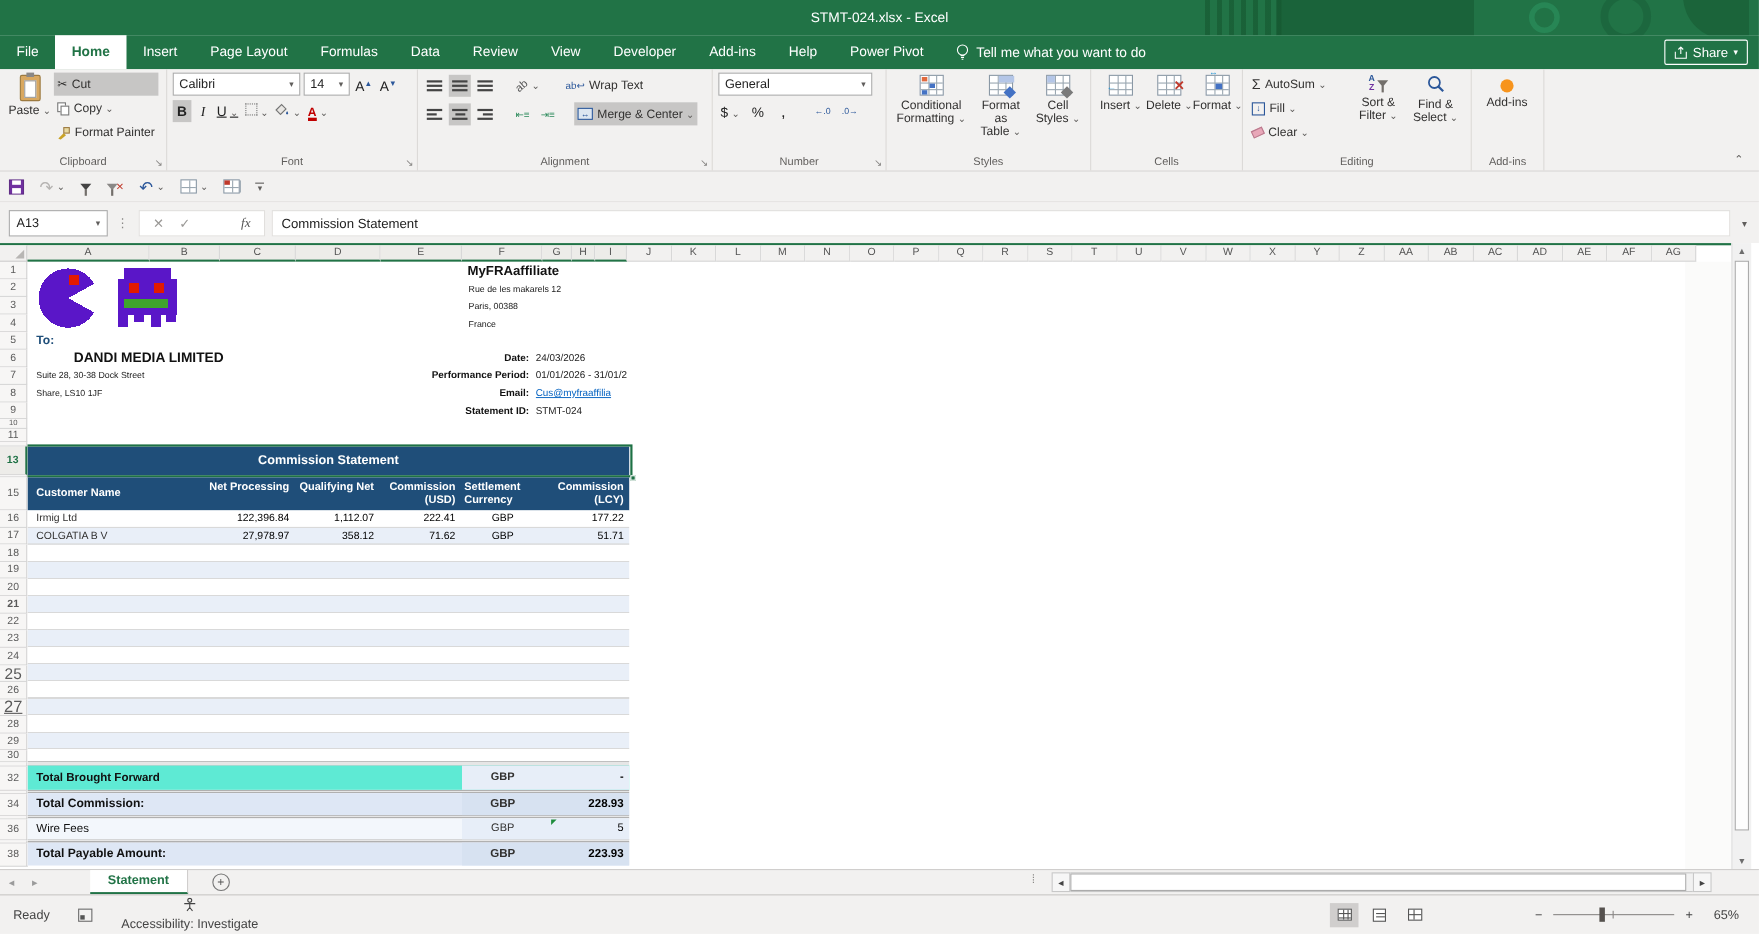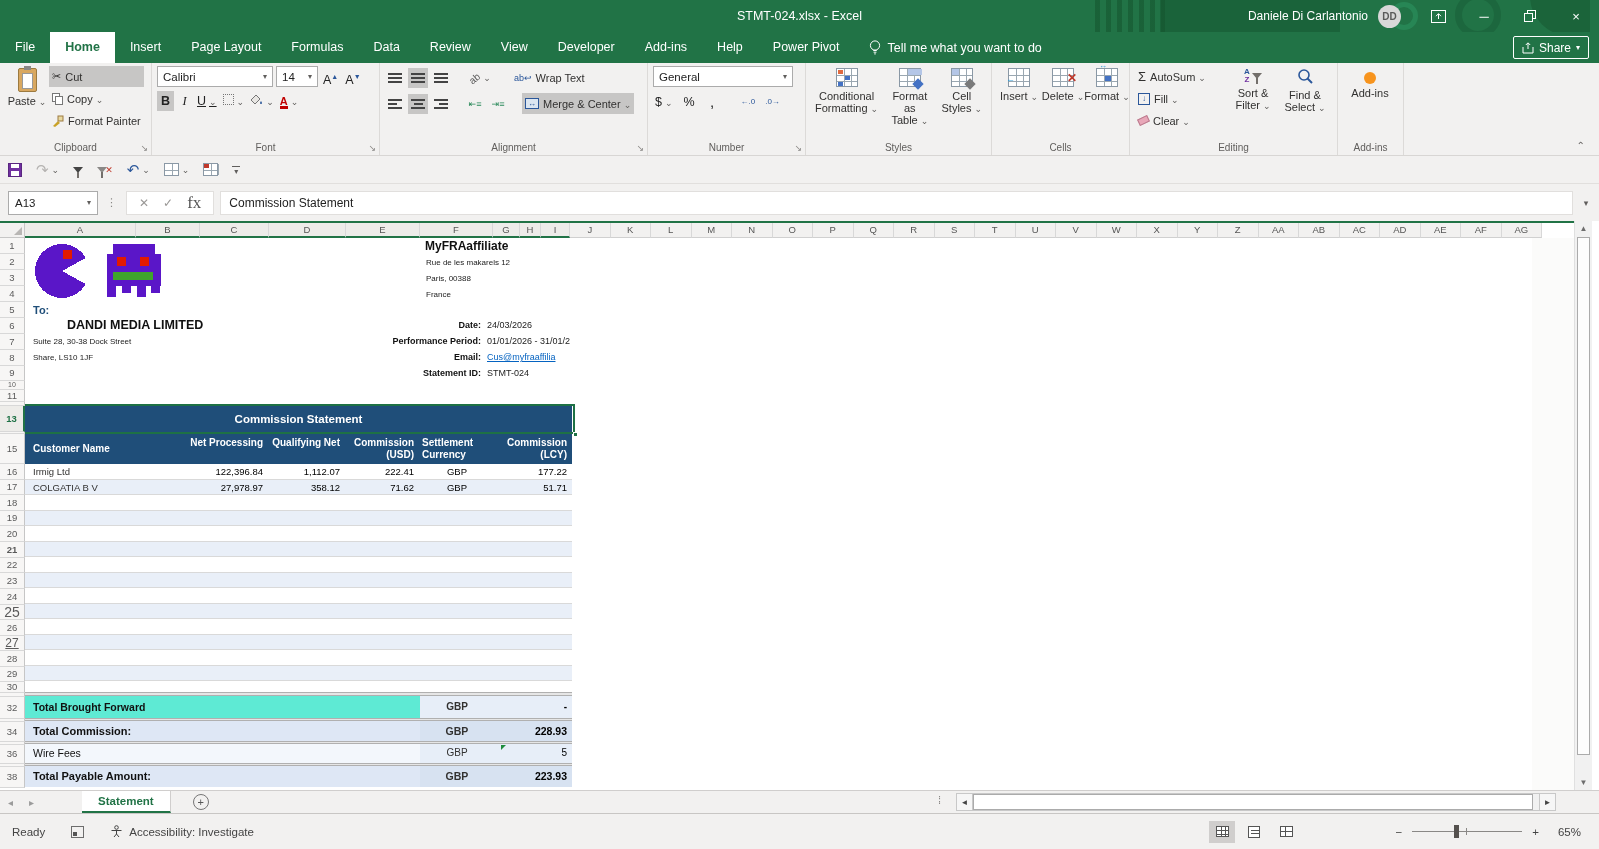--- a/index.html
+++ b/index.html
@@ -63,21 +63,21 @@
   
   .qatrow { height:28px; background:#f2f1f0; border-bottom:1px solid #e1dfdd; display:flex; align-items:center; padding-left:8px; gap:14px; }
   .qicon { font-size:13px; color:#444; display:flex; align-items:center; }
 
   
   .formularow { height:37px; background:#f2f1f0; display:flex; align-items:center; padding:0 0 0 8px; position:relative; }
   .namebox { width:90px; height:24px; background:#fff; border:1px solid #ababab; display:flex; align-items:center; font-size:11.5px; padding:0 6px; color:#222; }
   .namebox .nv { flex:1; }
   .fx-dots { color:#8a8886; margin:0 8px; font-size:11px; letter-spacing:1px; }
   .fxbtns { display:flex; align-items:center; gap:14px; background:#fff; border:1px solid #e1dfdd; height:24px; padding:0 12px; margin-right:6px; color:#9a9896; }
-  .fxbtns .fx { font-family:"Liberation Serif", serif; color:#555; font-size:17px; }
+  .fxbtns .fx { font-style:italic; font-family:"Liberation Serif", serif; color:#555; font-size:12px;margin-left:32px; }
   .finput { flex:1; height:24px; background:#fff; border:1px solid #e1dfdd; font-size:12px; display:flex; align-items:center; padding:0 8px; color:#222; margin-right:4px; }
   .fexpand { width:18px; height:24px; display:flex; align-items:center; justify-content:center; color:#605e5c; font-size:9px; margin-right:4px; }
 
   
   .sheet { position:relative; height:569px; background:#fff; overflow:hidden; }
   .sheet-topline { position:absolute; left:0; top:0; width:1574px; height:2px; background:#217346; }
   .corner { position:absolute; left:0; top:2px; width:25px; height:15px; background:#f2f1f0; border-right:1px solid #c6c6c6; border-bottom:1px solid #c6c6c6; }
   .corner::after { content:""; position:absolute; right:2px; bottom:2px; border-left:8px solid transparent; border-bottom:8px solid #b8b6b4; }
   #colheads { position:absolute; left:25px; top:2px; height:15px; display:flex; }
   .ch { height:15px; border-right:1px solid #d8d8d8; border-bottom:1px solid #d0d0d0; background:#f2f1f0; font-size:9.5px; color:#555; text-align:center; line-height:14px; flex:none; }
@@ -108,21 +108,21 @@
   .hscroll { position:absolute; left:956px; top:2px; height:18px; width:600px; display:flex; }
   .hsa { width:17px; height:18px; background:#f6f6f6; border:1px solid #c8c8c8; color:#444; font-size:8px; display:flex; align-items:center; justify-content:center; }
   .htrack { flex:1; border-top:1px solid #c8c8c8; border-bottom:1px solid #c8c8c8; background:#f1f1f1; }
   .hthumb { height:100%; width:99%; background:#fff; border:1px solid #ababab; }
 
   
   .statusbar { height:36px; background:#f2f1f0; border-top:1px solid #c8c6c4; display:flex; align-items:center; font-size:11.5px; color:#444; position:relative; }
   .st-ready { margin-left:12px; }
   .st-macro { width:13px; height:12px; border:1px solid #6d6d6d; margin-left:26px; position:relative; }
   .st-macro::after { content:""; position:absolute; left:1px; bottom:1px; width:4px; height:4px; background:#555; }
-  .st-acc { display:flex; align-items:center; gap:6px; margin-left:26px; }
+  .st-acc { display:flex; align-items:center; gap:6px; margin-left:26px;flex-direction:column; }
   .viewbtns { position:absolute; right:300px; display:flex; gap:6px; }
   .vb { width:26px; height:22px; display:flex; align-items:center; justify-content:center; }
   .vb.sel { background:#d0cecd; }
   .vb .g { width:13px; height:11px; border:1px solid #555; background:
     linear-gradient(#555,#555) 0 3px/100% 1px no-repeat,
     linear-gradient(#555,#555) 0 7px/100% 1px no-repeat,
     linear-gradient(90deg,#555,#555) 4px 0/1px 100% no-repeat,
     linear-gradient(90deg,#555,#555) 8px 0/1px 100% no-repeat,#fff; }
   .vb .p { width:12px; height:12px; border:1px solid #555; background:linear-gradient(#555,#555) 2px 3px/8px 1px no-repeat,linear-gradient(#555,#555) 2px 6px/8px 1px no-repeat,#fff; }
   .vb .b { width:13px; height:11px; border:1px solid #555; background:linear-gradient(#555,#555) 0 4px/100% 1px no-repeat,#fff; position:relative; }
@@ -141,38 +141,20 @@
 
 <div class="titlebar">
   <div class="deco">
     <div class="bars"></div>
       <div class="blob"></div>
       <div class="ring1"></div>
       <div class="ring2"></div>
       <div class="leaf"></div>
   </div>
   <div class="tb-title">STMT-024.xlsx  -  Excel</div>
-  <div class="tb-right">
-    <span class="tb-user">Daniele Di Carlantonio</span>
-    <span class="tb-avatar">DD</span>
-    <span class="winbtn rdo-icon">
-      <svg width="15" height="13" viewBox="0 0 15 13">
-          <rect x="0.5" y="0.5" width="14" height="12" fill="none" stroke="#fff"></rect>
-          <path d="M7.5 9 L7.5 4 M5 6.2 L7.5 3.6 L10 6.2" fill="none" stroke="#fff"></path>
-        </svg>
-    </span>
-    <span class="winbtn">─</span>
-    <span class="winbtn restore-icon">
-      <svg width="12" height="12" viewBox="0 0 12 12">
-          <rect x="3.5" y="0.5" width="8" height="8" fill="none" stroke="#fff"></rect>
-          <rect x="0.5" y="3.5" width="8" height="8" fill="#217346" stroke="#fff"></rect>
-        </svg>
-    </span>
-    <span class="winbtn">×</span>
-  </div>
 </div>
 
 <div class="tabrow">
   <div id="ribbon-tabs">
       <div class="rtab">File</div>
       <div class="rtab active">Home</div>
       <div class="rtab">Insert</div>
       <div class="rtab">Page Layout</div>
       <div class="rtab">Formulas</div>
       <div class="rtab">Data</div>
@@ -552,21 +534,21 @@
       <div class="rh" style="height: 15px; line-height: 14px; font-size: 9.5px;">17</div>
       <div class="rh" style="height: 16px; line-height: 15px; font-size: 9.5px;">18</div>
       <div class="rh" style="height: 15px; line-height: 14px; font-size: 9.5px;">19</div>
       <div class="rh" style="height: 16px; line-height: 15px; font-size: 9.5px;">20</div>
       <div class="rh" style="height: 16px; line-height: 15px; font-size: 9.5px; font-weight: bold;">21</div>
       <div class="rh" style="height: 15px; line-height: 14px; font-size: 9.5px;">22</div>
       <div class="rh" style="height: 16px; line-height: 15px; font-size: 9.5px;">23</div>
       <div class="rh" style="height: 16px; line-height: 15px; font-size: 9.5px;">24</div>
       <div class="rh" style="height: 15px; line-height: 14px; font-size: 14px;">25</div>
       <div class="rh" style="height: 16px; line-height: 15px; font-size: 9.5px;">26</div>
-      <div class="rh" style="height: 15px; line-height: 14px; font-size: 12px; text-decoration: underline;">27</div>
+      <div class="rh" style="height: 15px; line-height: 14px; font-size: 15px; text-decoration: underline;">27</div>
       <div class="rh" style="height: 16px; line-height: 15px; font-size: 9.5px;">28</div>
       <div class="rh" style="height: 15px; line-height: 14px; font-size: 9.5px;">29</div>
       <div class="rh" style="height: 11px; line-height: 10px; font-size: 9.5px;">30</div>
       <div class="rh" style="height: 4px;"></div>
       <div class="rh" style="height: 22px; line-height: 21px; font-size: 9.5px;">32</div>
       <div class="rh" style="height: 3px;"></div>
       <div class="rh" style="height: 20px; line-height: 19px; font-size: 9.5px;">34</div>
       <div class="rh" style="height: 3px;"></div>
       <div class="rh" style="height: 19px; line-height: 18px; font-size: 9.5px;">36</div>
       <div class="rh" style="height: 3px;"></div>

